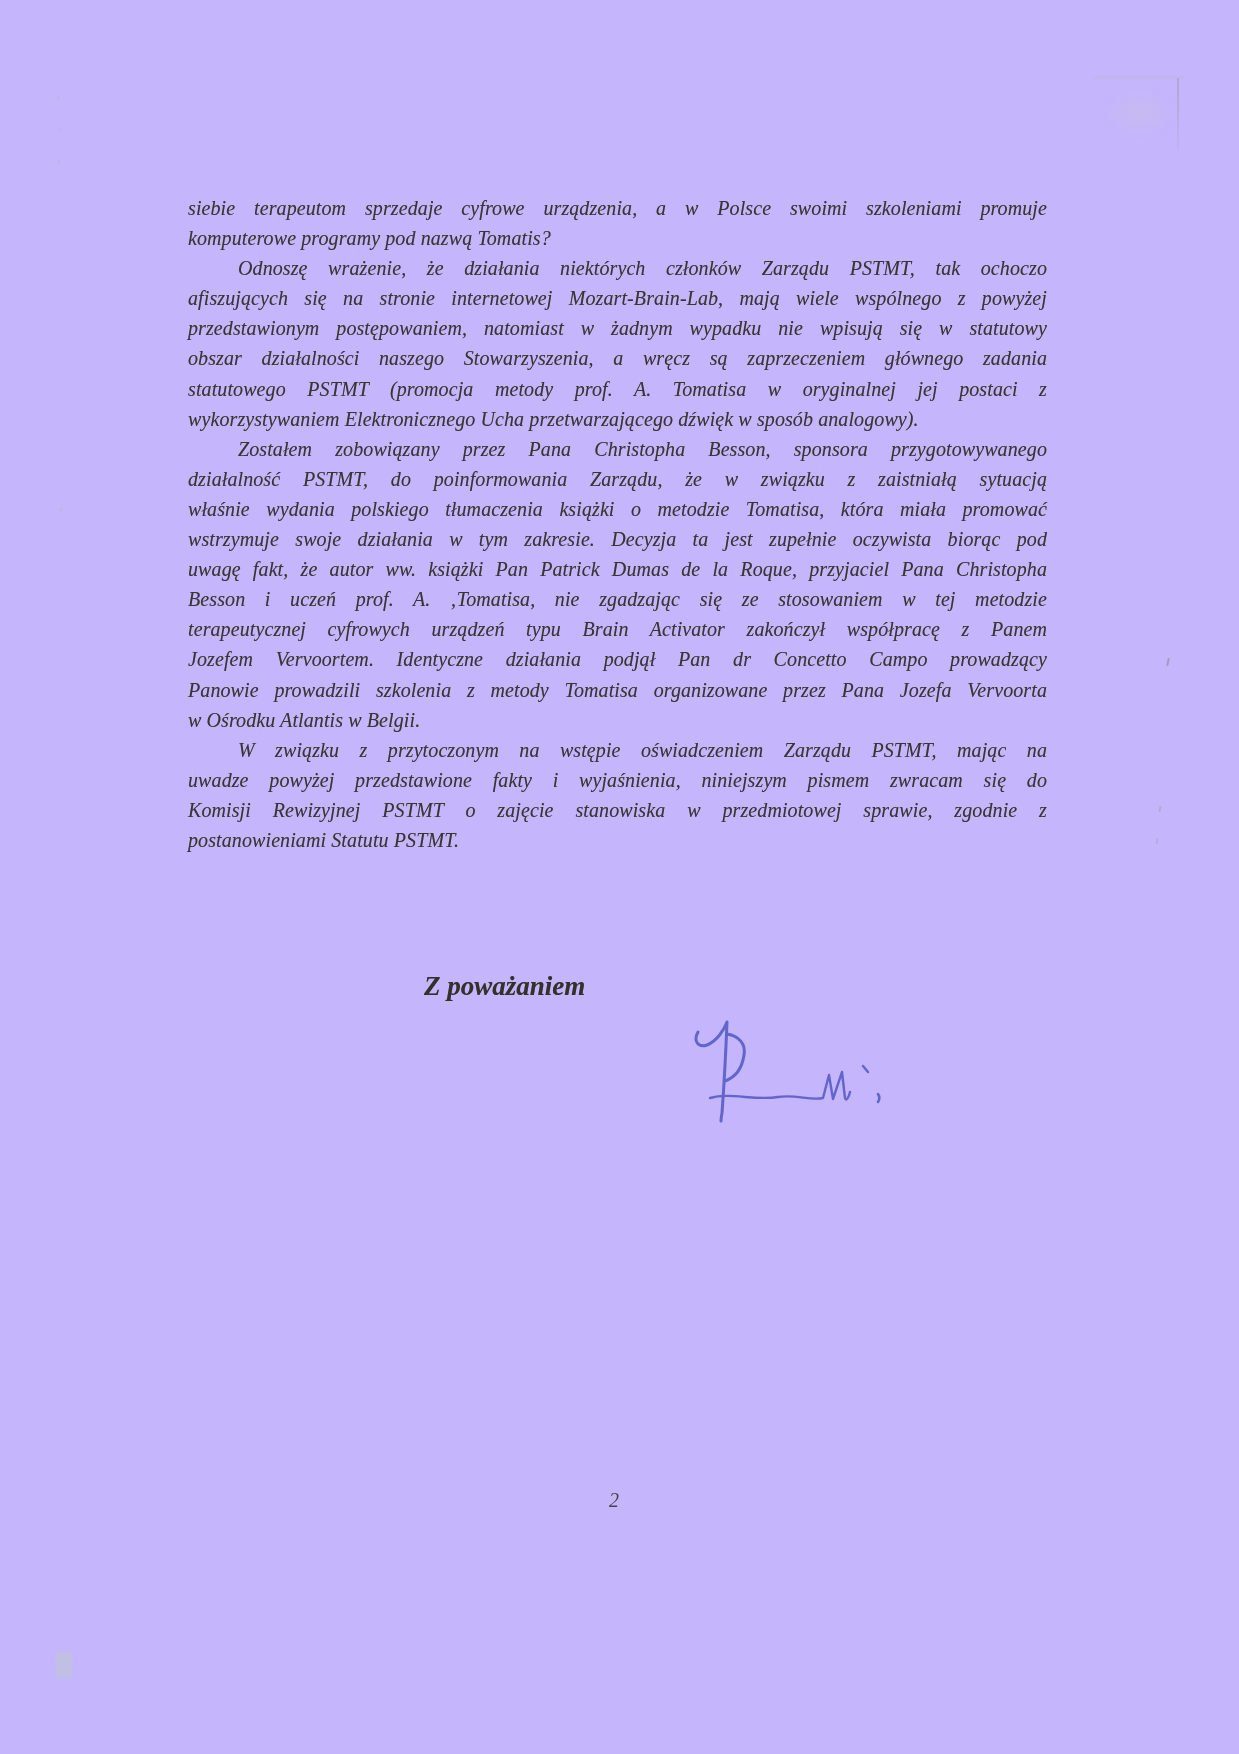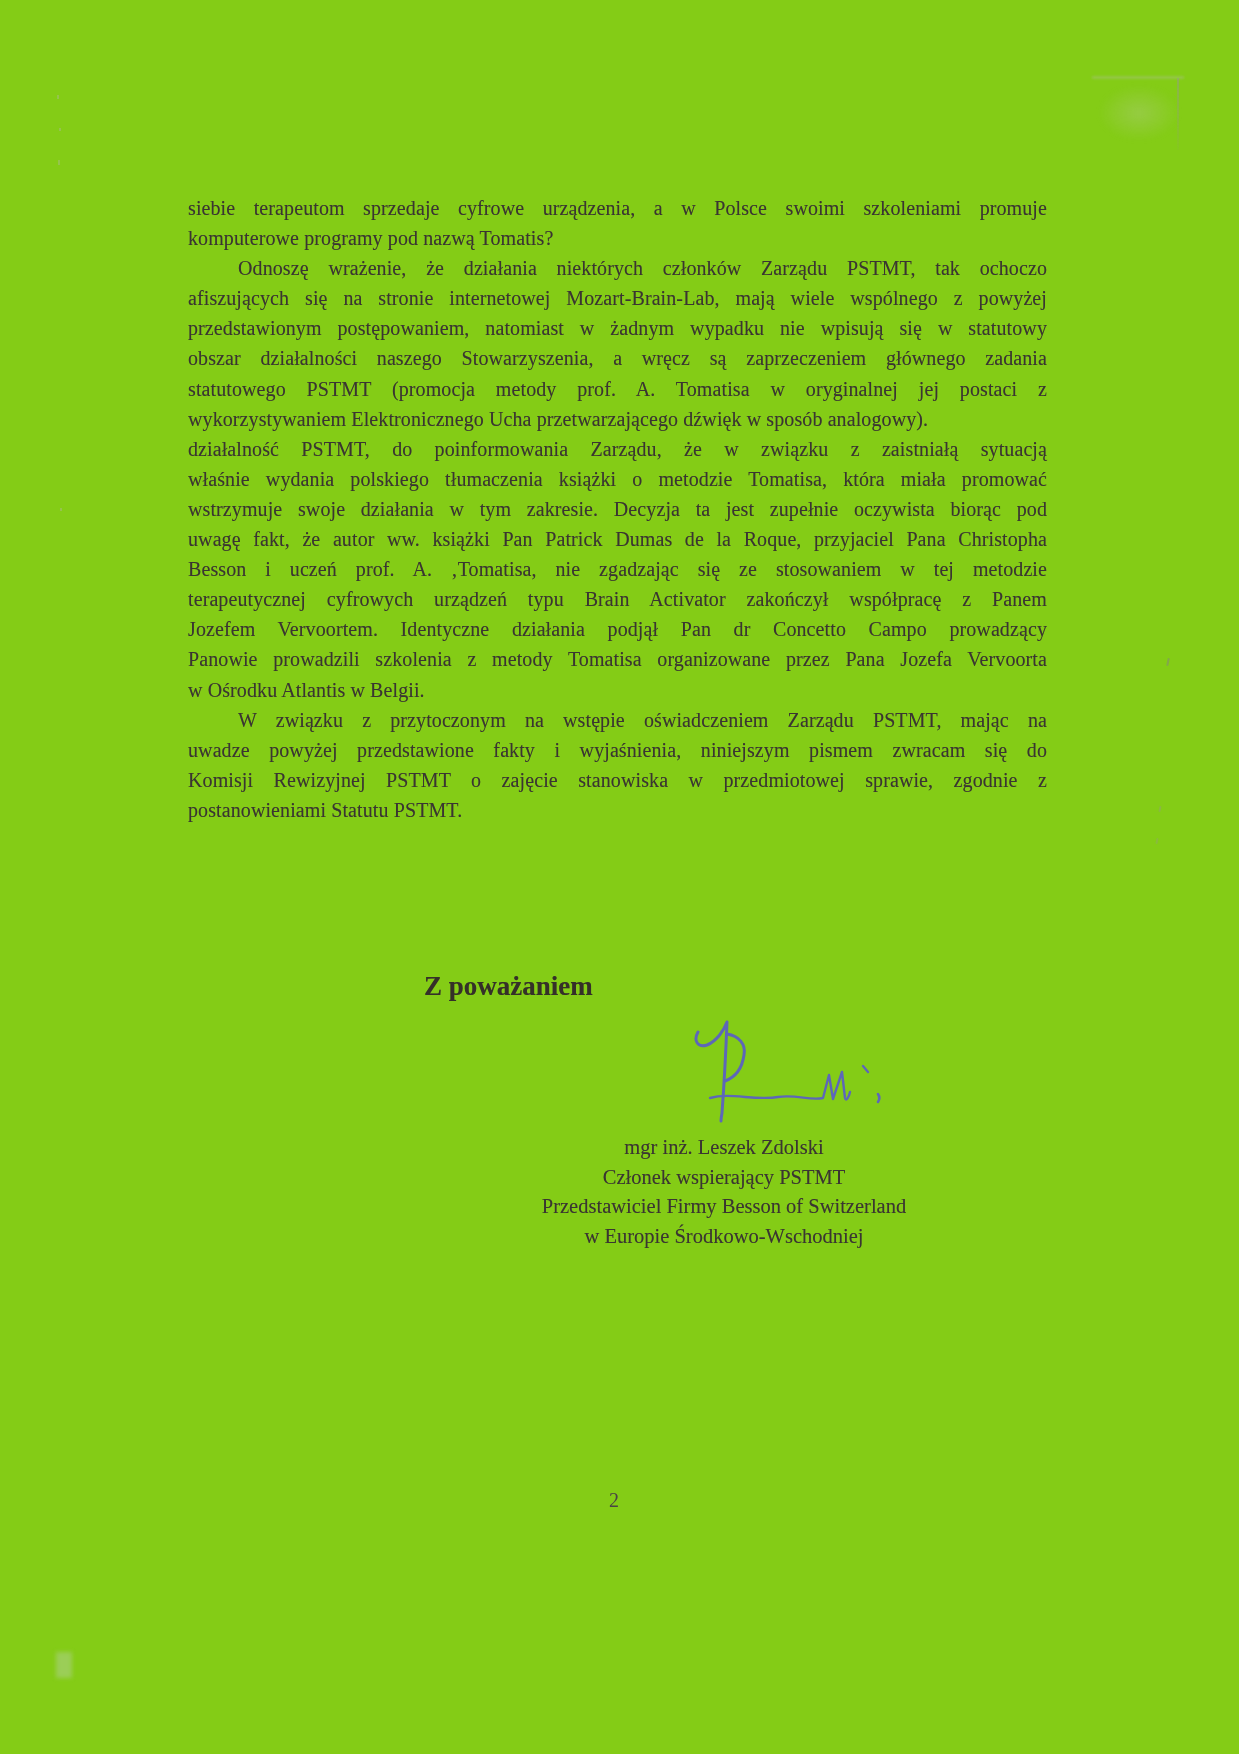--- a/index.html
+++ b/index.html
@@ -11,21 +11,22 @@
   body {
     width: 1239px;
     height: 1754px;
     position: relative;
     overflow: hidden;
     font-family: "Liberation Serif", "DejaVu Serif", serif;
   }
   .page {
     position: absolute;
     inset: 0;
-    background: #84cc16;
+    background: #c4b5fd;
+    font-style: italic;
   }
   
   .letter-body {
     position: absolute;
     left: 188px;
     top: 193px;
     width: 859px;
     font-size: 20px;
     line-height: 30.1px;
     color: #3a3532;
@@ -122,20 +123,21 @@
       </div>
       <div class="para">
         <div class="tline indent">Odnoszę wrażenie, że działania niektórych członków Zarządu PSTMT, tak ochoczo</div>
         <div class="tline">afiszujących się na stronie internetowej Mozart-Brain-Lab, mają wiele wspólnego z powyżej</div>
         <div class="tline">przedstawionym postępowaniem, natomiast w żadnym wypadku nie wpisują się w statutowy</div>
         <div class="tline">obszar działalności naszego Stowarzyszenia, a wręcz są zaprzeczeniem głównego zadania</div>
         <div class="tline">statutowego PSTMT (promocja metody prof. A. Tomatisa w oryginalnej jej postaci z</div>
         <div class="tline last">wykorzystywaniem Elektronicznego Ucha przetwarzającego dźwięk w sposób analogowy).</div>
       </div>
       <div class="para">
+        <div class="tline indent">Zostałem zobowiązany przez Pana Christopha Besson, sponsora przygotowywanego</div>
         <div class="tline">działalność PSTMT, do poinformowania Zarządu, że w związku z zaistniałą sytuacją</div>
         <div class="tline">właśnie wydania polskiego tłumaczenia książki o metodzie Tomatisa, która miała promować</div>
         <div class="tline">wstrzymuje swoje działania w tym zakresie. Decyzja ta jest zupełnie oczywista biorąc pod</div>
         <div class="tline">uwagę fakt, że autor ww. książki Pan Patrick Dumas de la Roque, przyjaciel Pana Christopha</div>
         <div class="tline">Besson i uczeń prof. A. ‚Tomatisa, nie zgadzając się ze stosowaniem w tej metodzie</div>
         <div class="tline">terapeutycznej cyfrowych urządzeń typu Brain Activator zakończył współpracę z Panem</div>
         <div class="tline">Jozefem Vervoortem. Identyczne działania podjął Pan dr Concetto Campo prowadzący</div>
         <div class="tline">Panowie prowadzili szkolenia z metody Tomatisa organizowane przez Pana Jozefa Vervoorta</div>
         <div class="tline last">w Ośrodku Atlantis w Belgii.</div>
       </div>
@@ -159,26 +161,20 @@
 
         <path stroke-width="2.4" d="M50,90 C70,84 95,93 118,89 C136,86 150,93 163,90 L169,67 L173,91 L182,64 L185,90 C186,94 189,89 190,84"></path>
 
         <path stroke-width="2.4" d="M203,58 L208,64"></path>
 
         <path stroke-width="2.6" d="M218,86 C220,89 220,91 218,94"></path>
       </g>
     </svg>
   </div>
 
-  <div class="signatory">
-      <div>mgr inż. Leszek Zdolski</div>
-      <div>Członek wspierający PSTMT</div>
-      <div>Przedstawiciel Firmy Besson of Switzerland</div>
-      <div>w Europie Środkowo-Wschodniej</div>
-    </div>
 
   <div class="page-number">2</div>
 
   <div class="artifact scan-hline"></div>
   <div class="artifact scan-smudge"></div>
   <div class="artifact scan-vline"></div>
   <div class="artifact speck s1"></div>
   <div class="artifact speck s2"></div>
   <div class="artifact speck s3"></div>
   <div class="artifact speck s4"></div>

